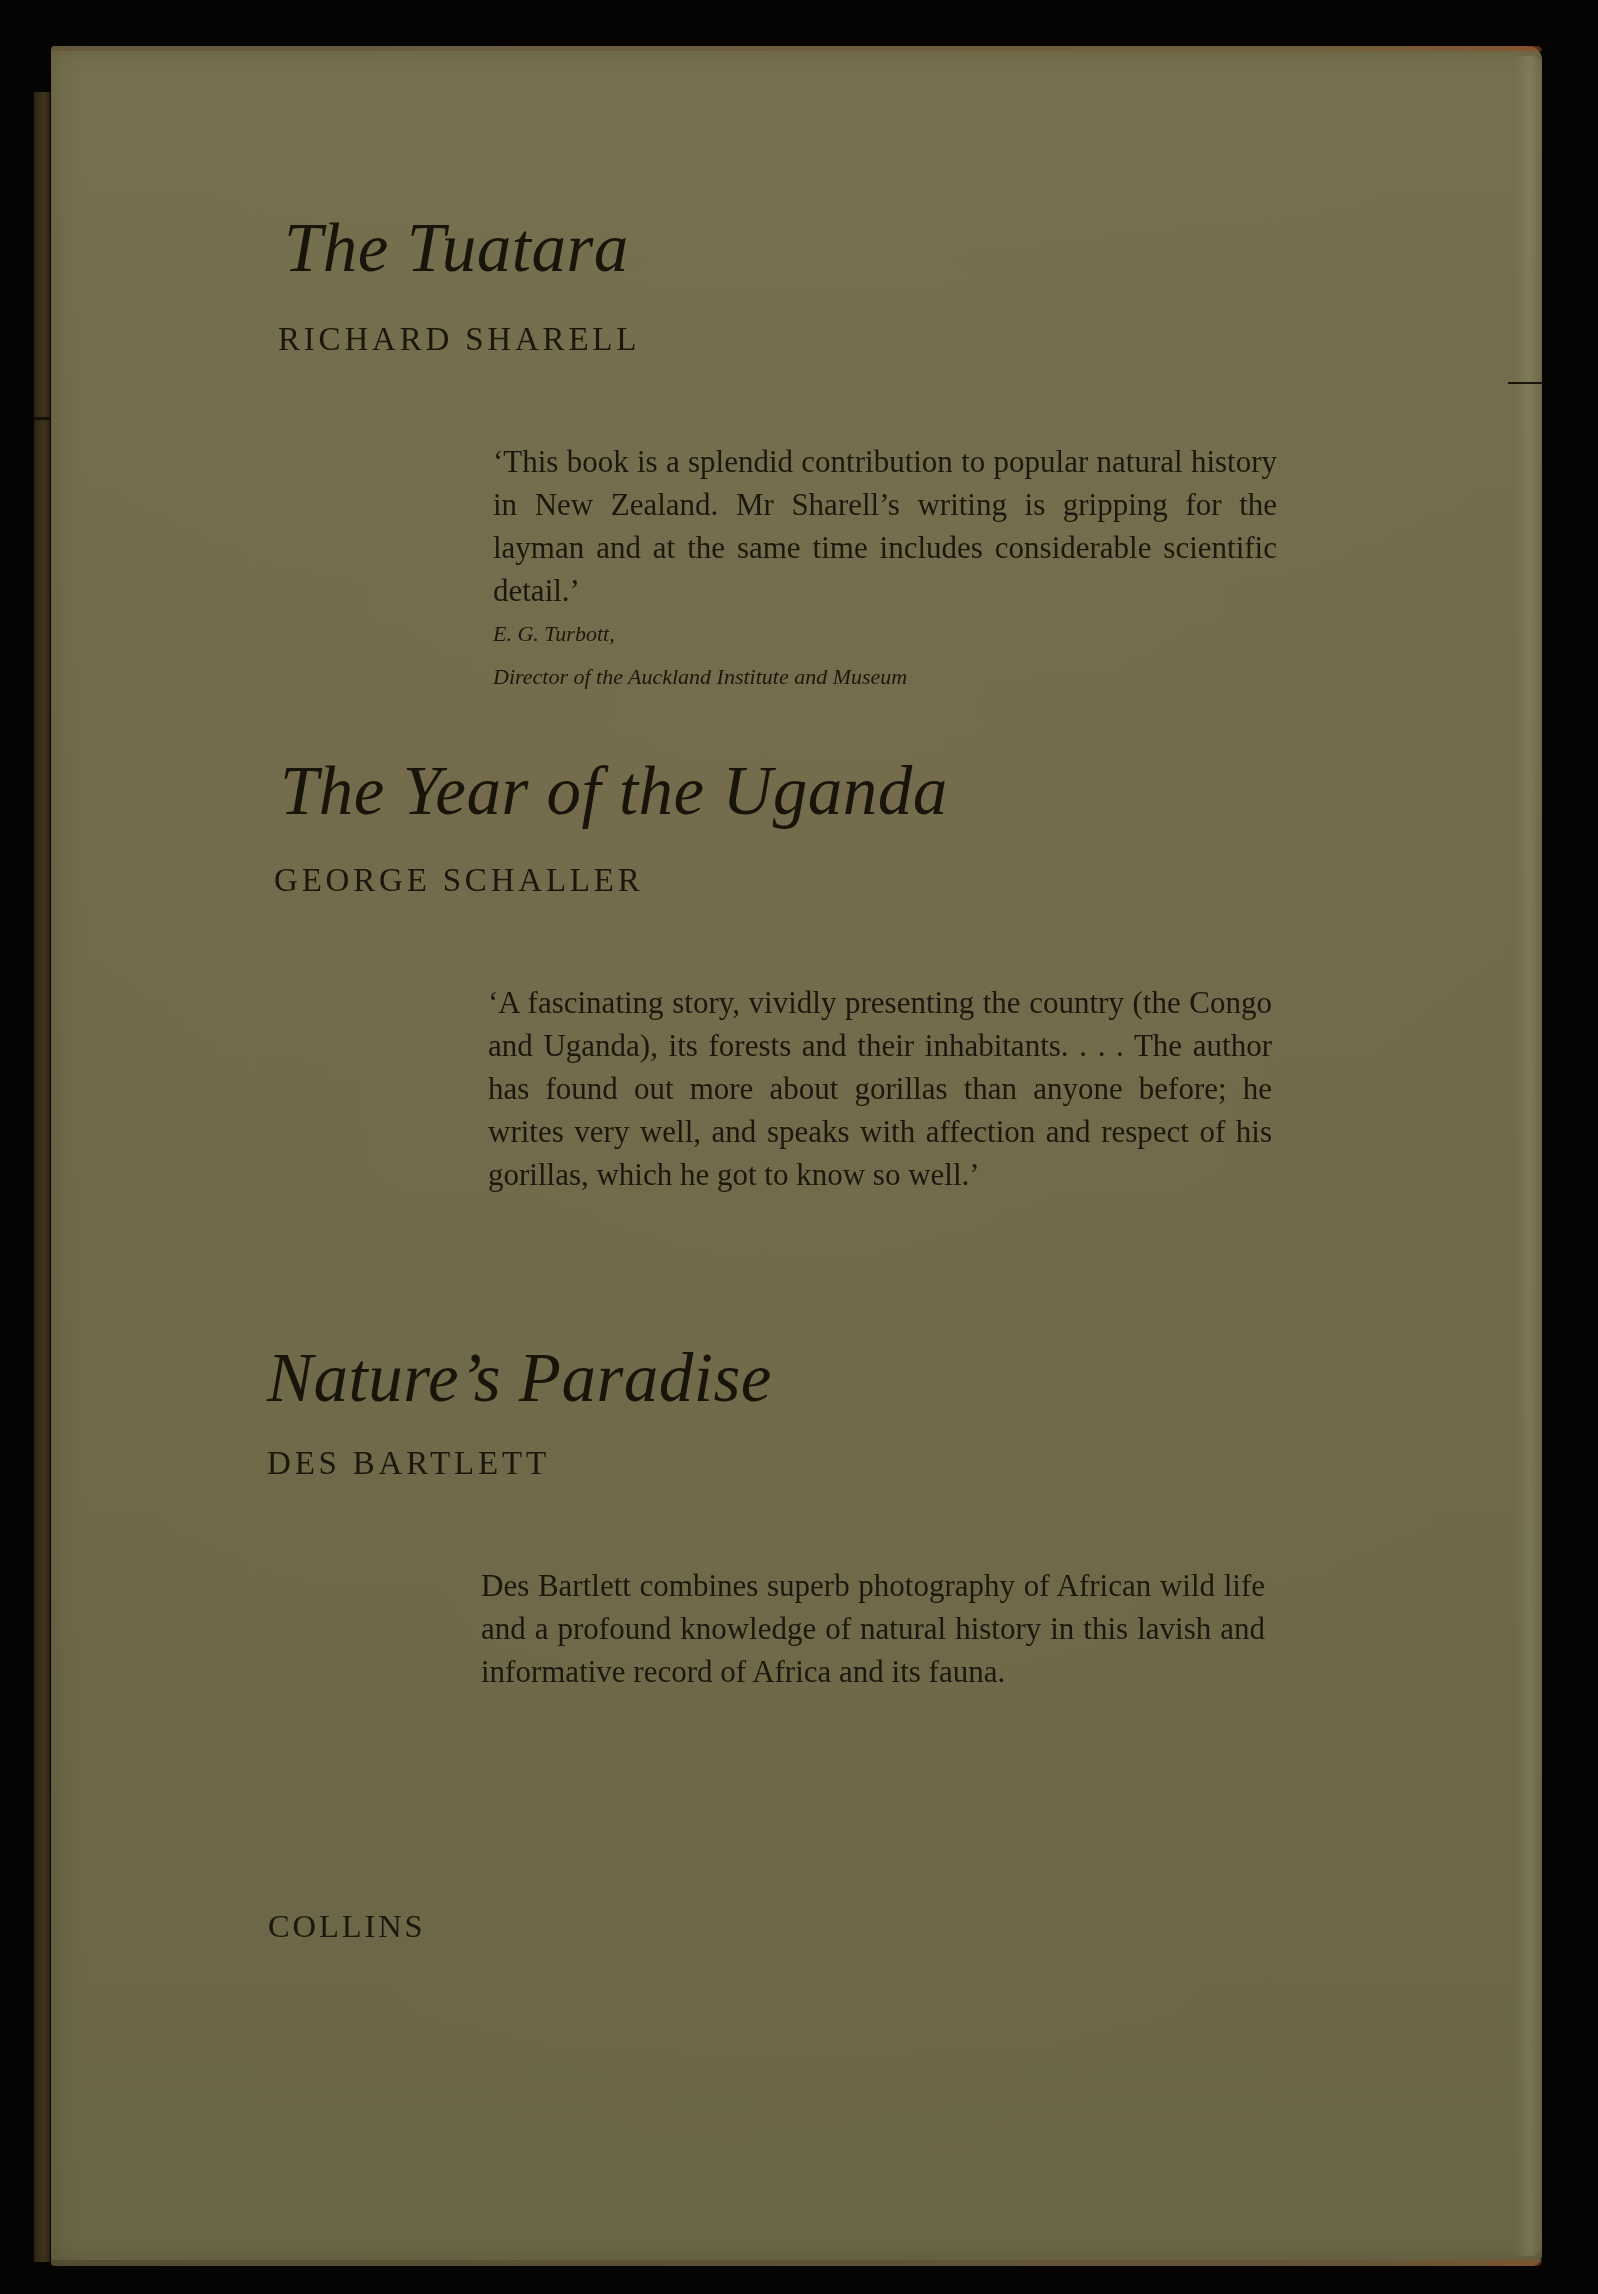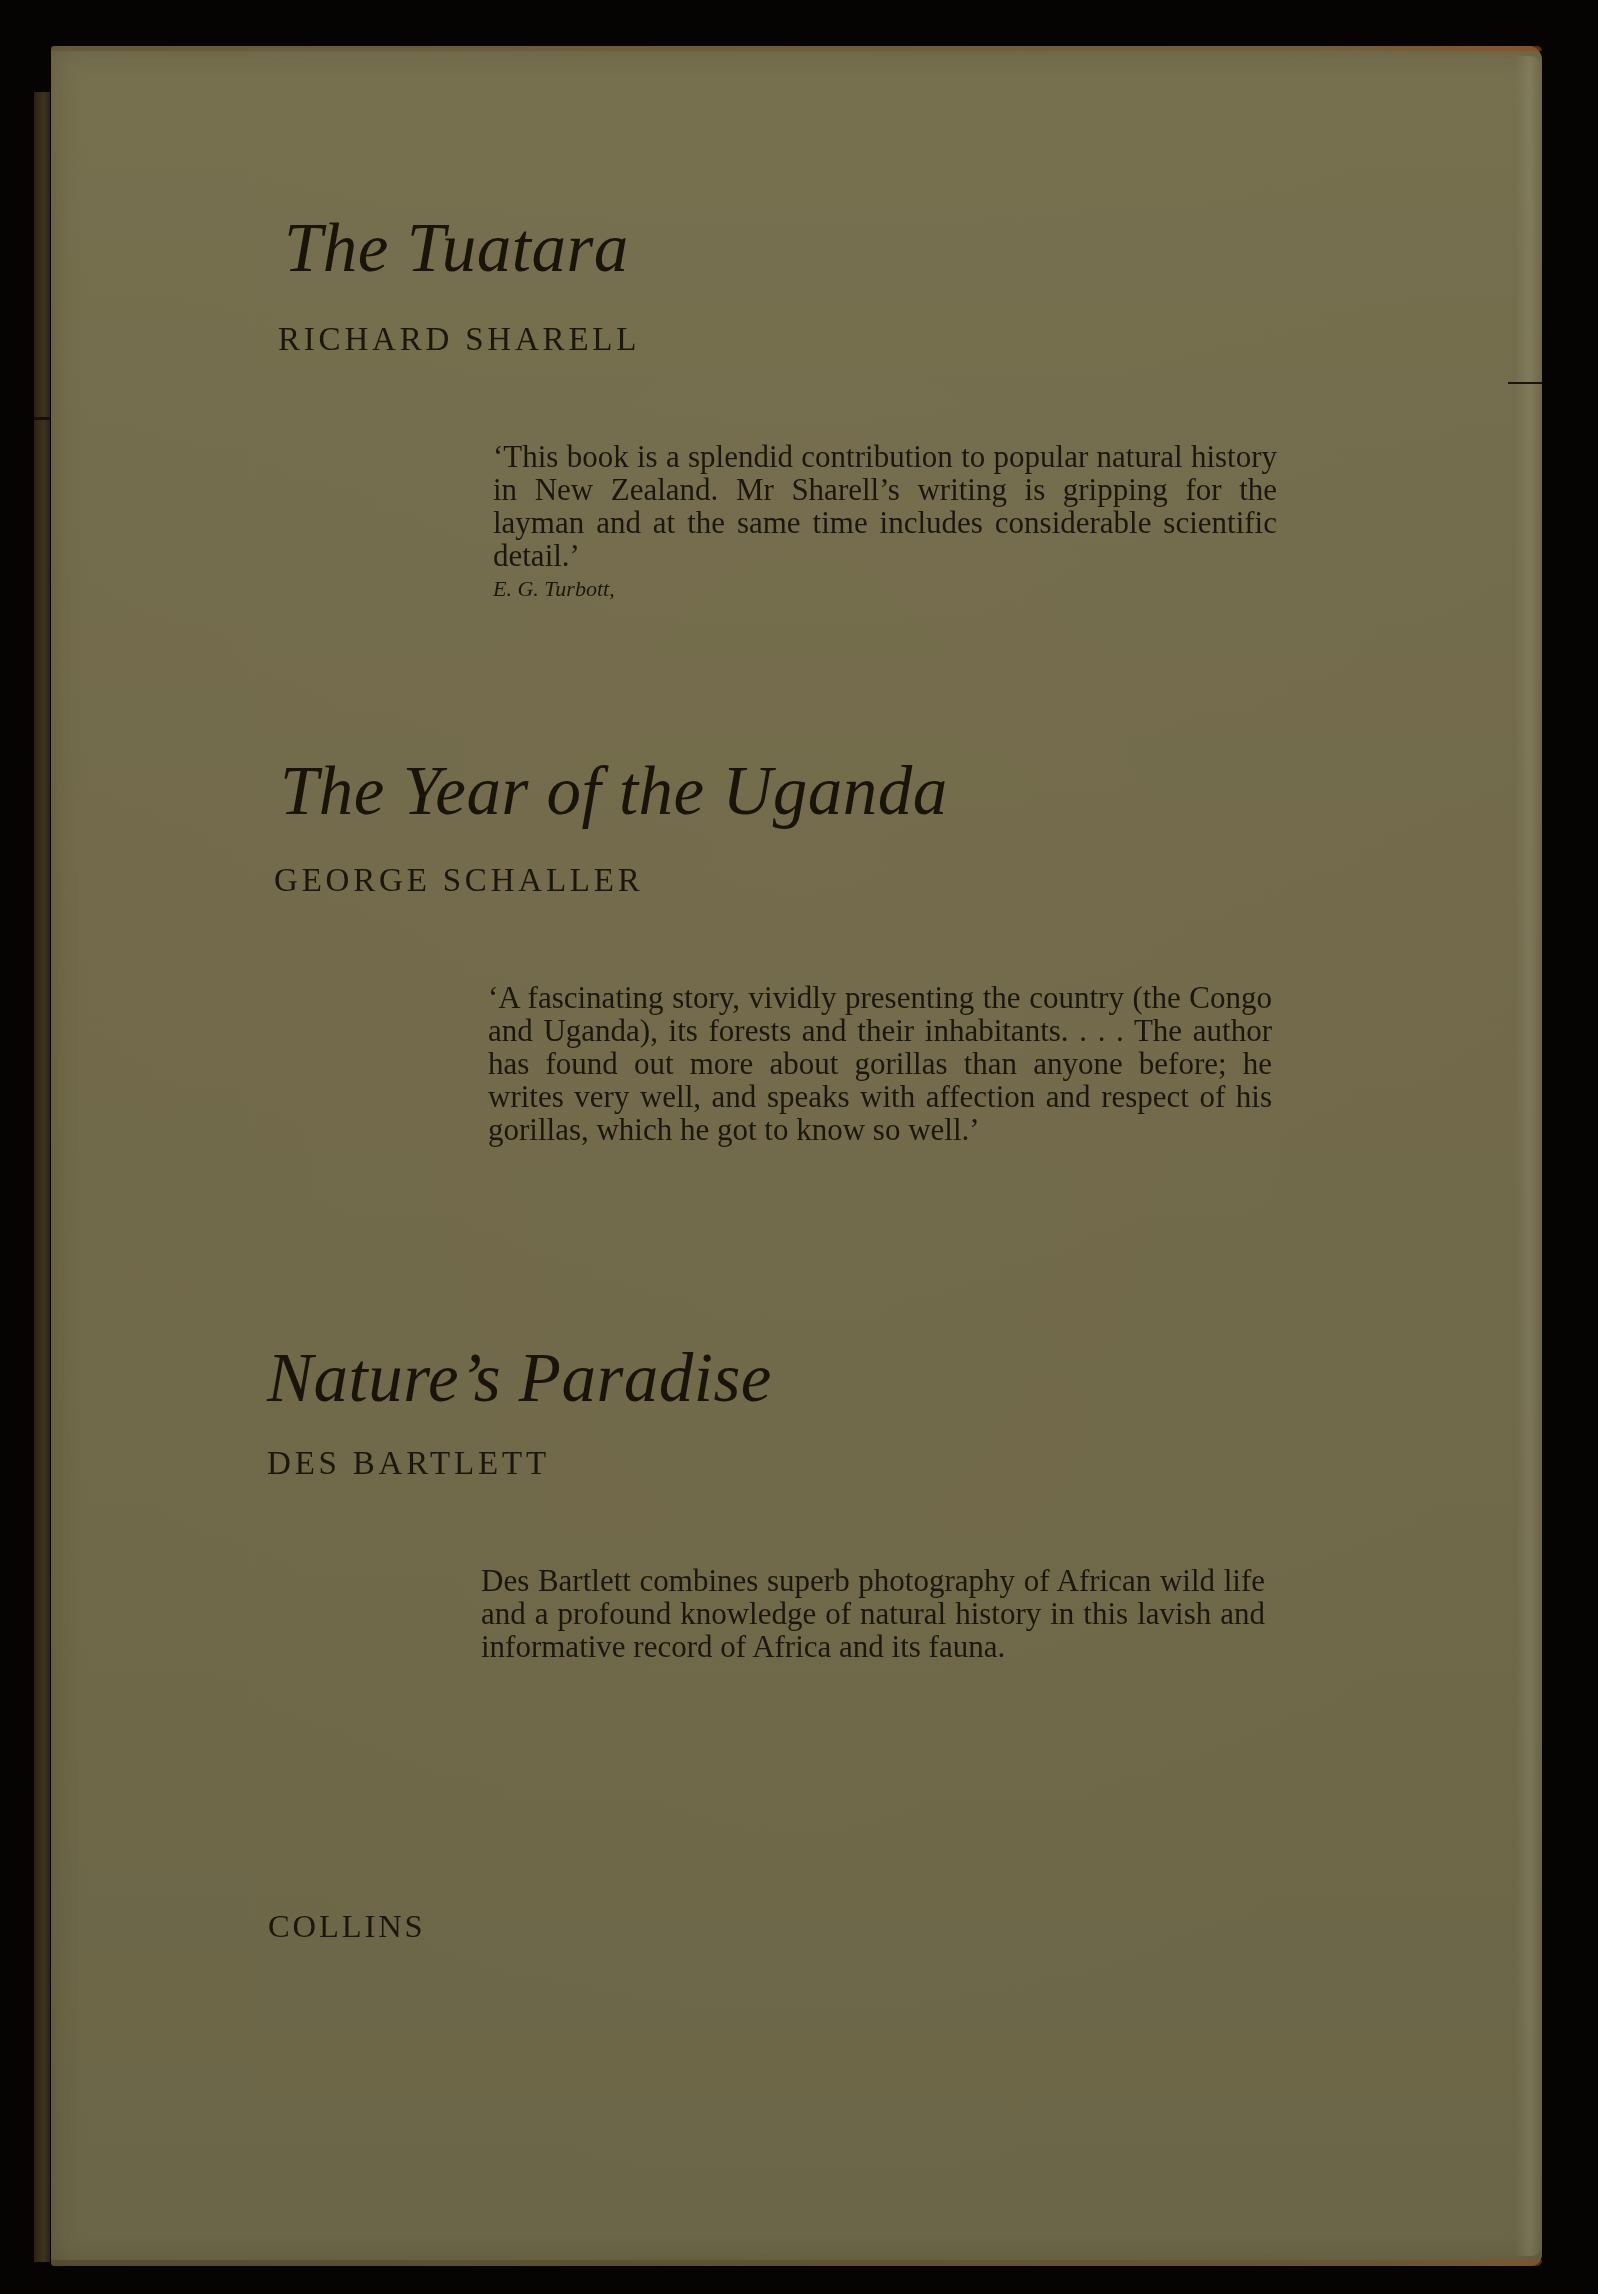--- a/index.html
+++ b/index.html
@@ -105,21 +105,21 @@
       font-size: 33px;
       letter-spacing: 3.8px;
       line-height: 1;
       white-space: nowrap;
       color: #1c170c;
     }
     .blurb {
       position: absolute;
       width: 784px;
       font-size: 31px;
-      line-height: 33px;
+      line-height: 43px;
       text-align: justify;
       color: #1c170d;
     }
     .blurb .quote {
       margin: 0;
       text-align: justify;
       text-align-last: left;
     }
     .blurb .attrib {
       margin: 0;
@@ -148,20 +148,21 @@
   <div class="right-fold"></div>
   <div class="right-mark"></div>
   <div class="bottom-wear"></div>
 
   <section class="block" style="top:0;">
     <h2 class="book-title" style="left:233px; top:168px;">The Tuatara</h2>
     <div class="book-author" style="left:227px; top:277px;">RICHARD SHARELL</div>
     <div class="blurb" style="left:442px; top:394px;">
       <p class="quote">‘This book is a splendid contribution to popular natural history in New Zealand.  Mr Sharell’s writing is gripping for the layman and at the same time includes considerable scientific detail.’</p>
       <p class="attrib">E. G. Turbott,</p>
+      <p class="attrib">Director of the Auckland Institute and Museum</p>
     </div>
   </section>
 
   <section class="block" style="top:0;">
     <h2 class="book-title" style="left:229px; top:711px;">The Year of the Uganda</h2>
     <div class="book-author" style="left:223px; top:818px;">GEORGE SCHALLER</div>
     <div class="blurb" style="left:437px; top:935px;">
       <p class="quote">‘A fascinating story, vividly presenting the country (the Congo and Uganda), its forests and their inhabitants. . . .  The author has found out more about gorillas than anyone before; he writes very well, and speaks with affection and respect of his gorillas, which he got to know so well.’</p>
     </div>
   </section>

